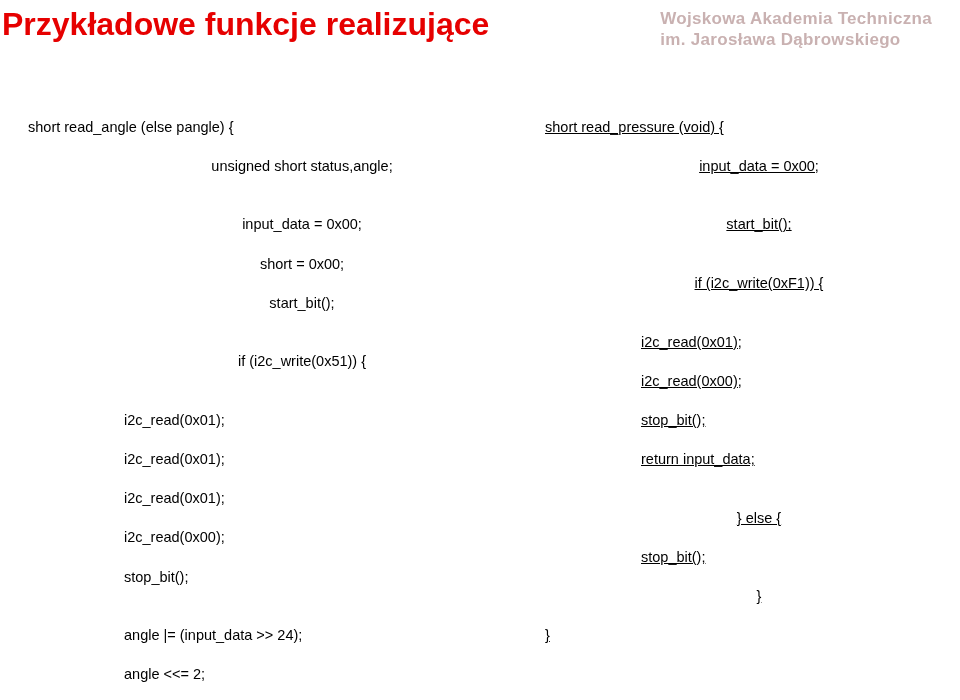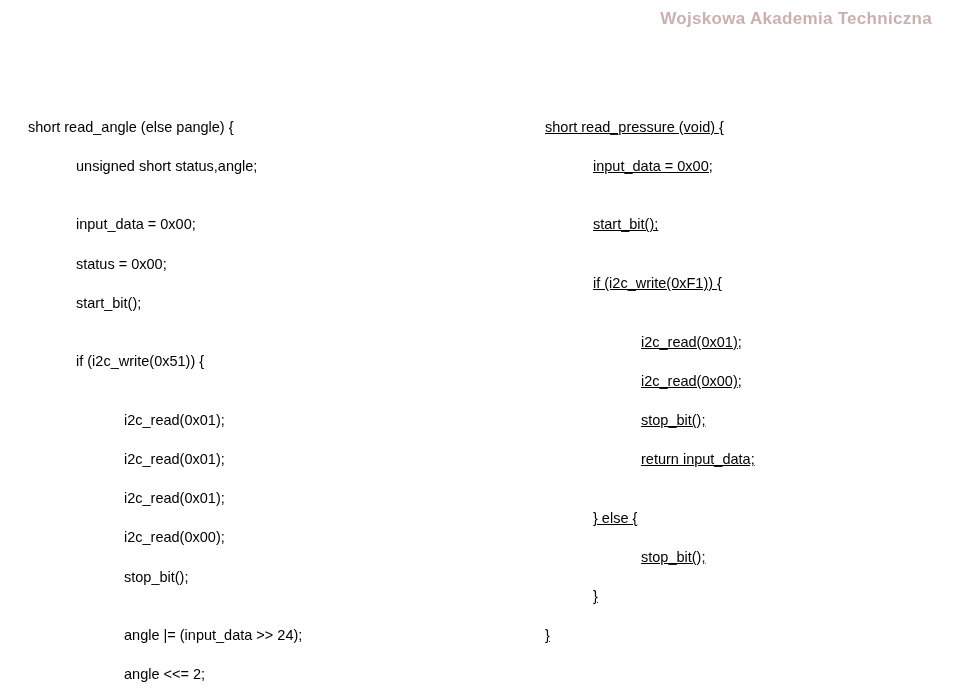--- a/index.html
+++ b/index.html
@@ -35,40 +35,42 @@
   .col {
     position: absolute;
     font-size: 14.5px;
     line-height: 1.35;
     color: #000;
     white-space: pre;
     font-family: Arial, Helvetica, sans-serif;
   }
   .left  { top: 98px;  left: 28px;  width: 500px; }
   .right { top: 98px;  left: 545px; width: 380px; text-decoration: underline; }
-  .ind1 { padding-left: 48px; display: block; }
+  .ind1 { padding-left: 48px; display: block; text-align: center; }
   .ind2 { padding-left: 96px; display: block; }
 </style>
 </head>
 <body>
 
 <div class="watermark">
   <div>Wojskowa Akademia Techniczna</div>
+  <div>im. Jarosława Dąbrowskiego</div>
 </div>
 
 <div class="title">
+  <div>Przykładowe funkcje realizujące</div>
 </div>
 
 <div class="col left">
 <span>short read_angle (else pangle) {</span>
 
 <span class="ind1">unsigned short status,angle;</span>
 
 <span class="ind1">input_data = 0x00;</span>
-<span class="ind1">status = 0x00;</span>
+<span class="ind1">short = 0x00;</span>
 <span class="ind1">start_bit();</span>
 
 <span class="ind1">if (i2c_write(0x51)) {</span>
 
 <span class="ind2">i2c_read(0x01);</span>
 <span class="ind2">i2c_read(0x01);</span>
 <span class="ind2">i2c_read(0x01);</span>
 <span class="ind2">i2c_read(0x00);</span>
 <span class="ind2">stop_bit();</span>
 

